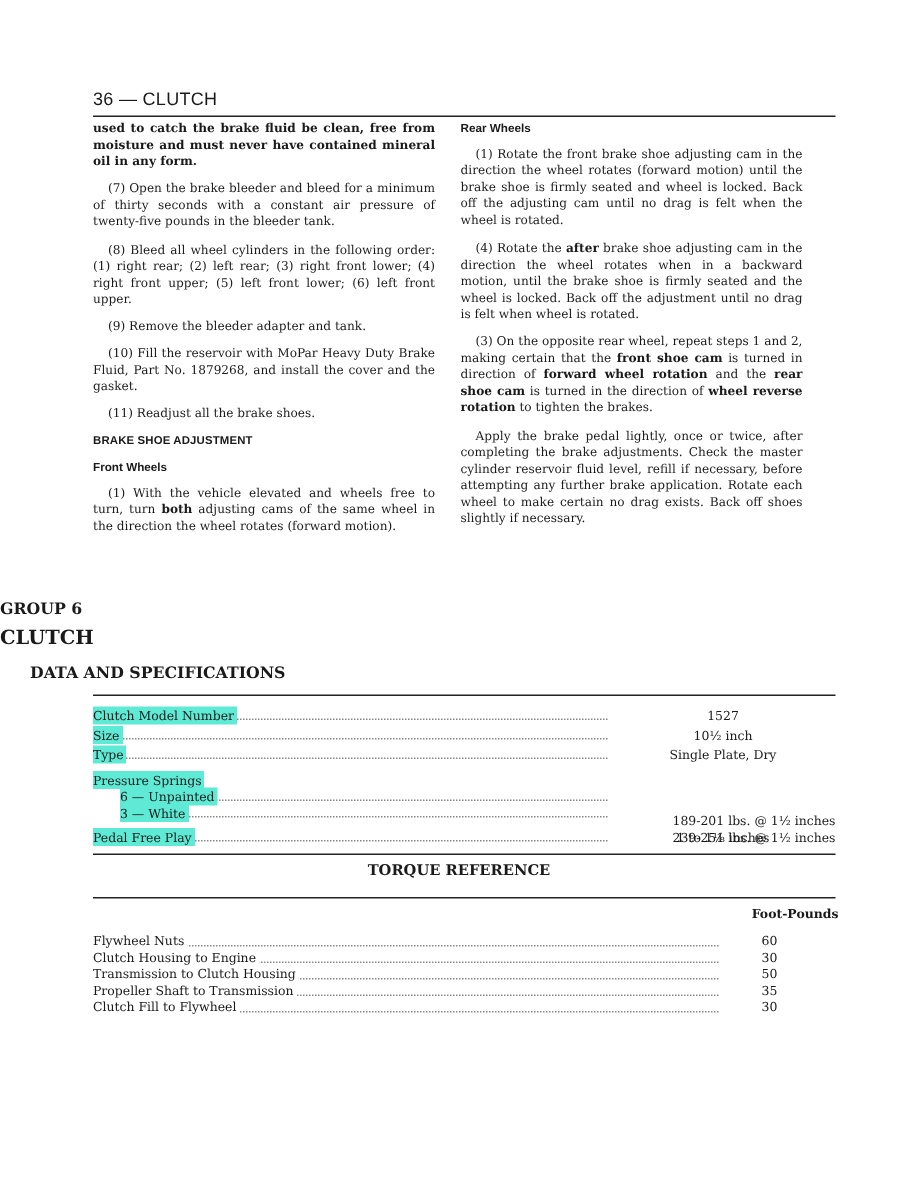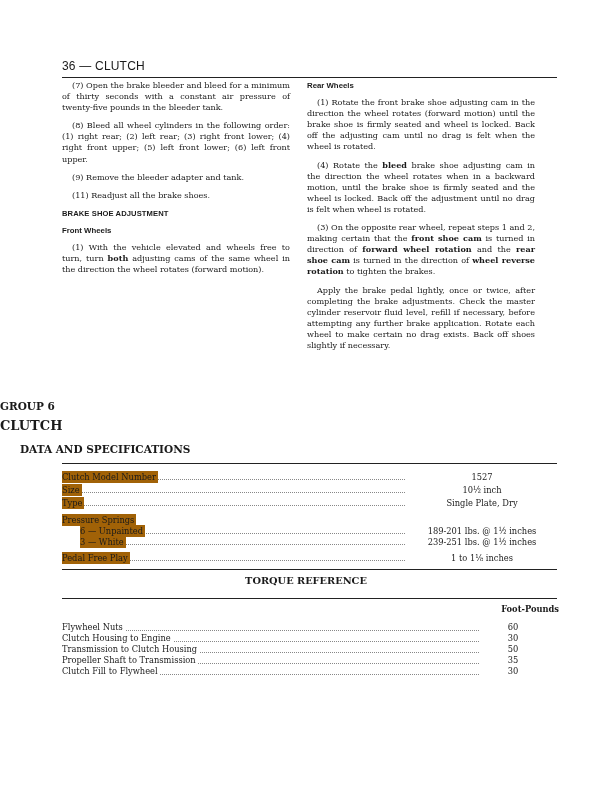--- a/index.html
+++ b/index.html
@@ -15,53 +15,55 @@
   .col p.noindent { text-indent: 0; }
   .col .b { font-weight: bold; }
   .col h4 { font-family: "Liberation Sans", sans-serif; font-size: 7.6px; font-weight: bold; margin: 0 0 6px 0; letter-spacing: 0.1px; }
   .col h5 { font-family: "Liberation Sans", sans-serif; font-size: 7.8px; font-weight: bold; margin: 0 0 6px 0; }
   .center-title { position: absolute; left: 0; width: 612px; font-weight: bold; font-family: "DejaVu Serif", serif; }
   .t-group { top: 400px; font-size: 10.5px; }
   .t-clutch { top: 418px; font-size: 13px; }
   .t-data { top: 443px; font-size: 10.5px; margin-left: 20px; }
   .rule { position: absolute; left: 62px; width: 495px; height: 0; border-top: 1.5px solid #222; }
   .spec-row { position: absolute; left: 62px; width: 495px; font-size: 8.3px; height: 12px; line-height: 12px; }
-  .spec-row .lbl { position: absolute; left: 0; background: #a16207; padding-right: 2px; text-align: center; }
+  .spec-row .lbl { position: absolute; left: 0; background: #5eead4; padding-right: 2px; text-align: center; }
   .spec-row .lbl.ind { left: 18px; }
   .spec-row .dots { position: absolute; left: 0; right: 152px; top: 8px; border-bottom: 1px dotted #888; }
   .spec-row .val { position: absolute; right: 0; width: 150px; text-align: center; }
-  .spec-row .val.rt { text-align: center; }
+  .spec-row .val.rt { text-align: right; margin-top: 16px; }
   .torque-head { position: absolute; top: 575px; left: 0; width: 612px; text-align: center; font-weight: bold; font-size: 9.8px; }
   .fp-head { position: absolute; top: 604px; right: 53px; font-weight: bold; font-size: 8.3px; }
   .tq-row { position: absolute; left: 62px; width: 495px; font-size: 8.3px; height: 11px; line-height: 11px; }
   .tq-row .lbl { position: absolute; left: 0; background:#fff; padding-right: 2px; }
   .tq-row .dots { position: absolute; left: 0; right: 78px; top: 8px; border-bottom: 1px dotted #888; }
   .tq-row .val { position: absolute; right: 24px; width: 40px; text-align: center; }
 </style>
 </head>
 <body>
 
 <div class="page-header">
   <span>36 — CLUTCH</span>
 </div>
 
 <div class="col left">
+  <p class="noindent b">used to catch the brake fluid be clean, free from moisture and must never have contained mineral oil in any form.</p>
   <p>(7) Open the brake bleeder and bleed for a minimum of thirty seconds with a constant air pressure of twenty-five pounds in the bleeder tank.</p>
   <p>(8) Bleed all wheel cylinders in the following order: (1) right rear; (2) left rear; (3) right front lower; (4) right front upper; (5) left front lower; (6) left front upper.</p>
   <p>(9) Remove the bleeder adapter and tank.</p>
+  <p>(10) Fill the reservoir with MoPar Heavy Duty Brake Fluid, Part No. 1879268, and install the cover and the gasket.</p>
   <p>(11) Readjust all the brake shoes.</p>
   <h4>BRAKE SHOE ADJUSTMENT</h4>
   <h5>Front Wheels</h5>
   <p><span>(1) With the vehicle elevated and wheels free to turn, turn </span><span class="b">both</span><span> adjusting cams of the same wheel in the direction the wheel rotates (forward motion).</span></p>
 </div>
 
 <div class="col right">
   <h5>Rear Wheels</h5>
   <p>(1) Rotate the front brake shoe adjusting cam in the direction the wheel rotates (forward motion) until the brake shoe is firmly seated and wheel is locked. Back off the adjusting cam until no drag is felt when the wheel is rotated.</p>
-  <p><span>(4) Rotate the </span><span class="b">bleed</span><span> brake shoe adjusting cam in the direction the wheel rotates when in a backward motion, until the brake shoe is firmly seated and the wheel is locked. Back off the adjustment until no drag is felt when wheel is rotated.</span></p>
+  <p><span>(4) Rotate the </span><span class="b">after</span><span> brake shoe adjusting cam in the direction the wheel rotates when in a backward motion, until the brake shoe is firmly seated and the wheel is locked. Back off the adjustment until no drag is felt when wheel is rotated.</span></p>
   <p><span>(3) On the opposite rear wheel, repeat steps 1 and 2, making certain that the </span><span class="b">front shoe cam</span><span> is turned in direction of </span><span class="b">forward wheel rotation</span><span> and the </span><span class="b">rear shoe cam</span><span> is turned in the direction of </span><span class="b">wheel reverse rotation</span><span> to tighten the brakes.</span></p>
   <p>Apply the brake pedal lightly, once or twice, after completing the brake adjustments. Check the master cylinder reservoir fluid level, refill if necessary, before attempting any further brake application. Rotate each wheel to make certain no drag exists. Back off shoes slightly if necessary.</p>
 </div>
 
 <div class="center-title t-group">GROUP 6</div>
 <div class="center-title t-clutch">CLUTCH</div>
 <div class="center-title t-data">DATA AND SPECIFICATIONS</div>
 
 <div class="rule" style="top:463px"></div>
 

